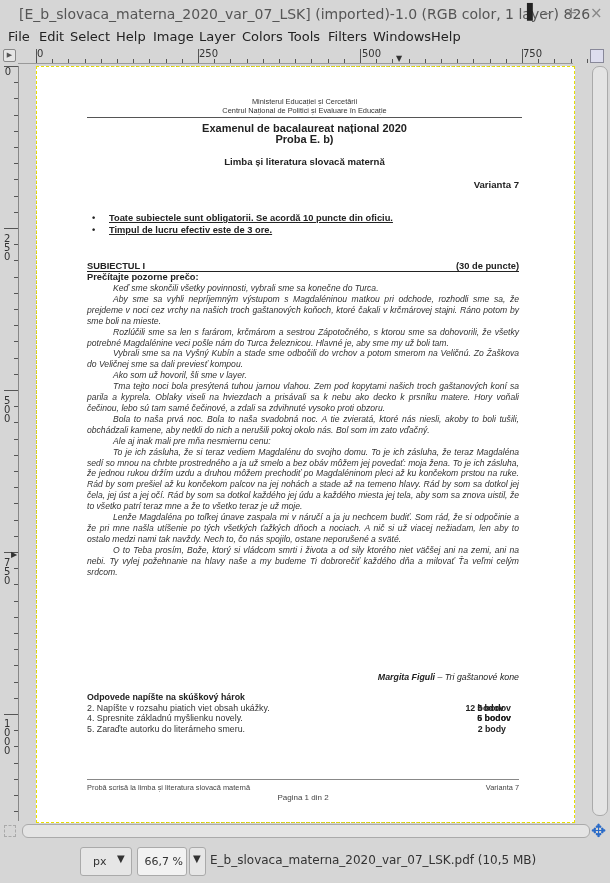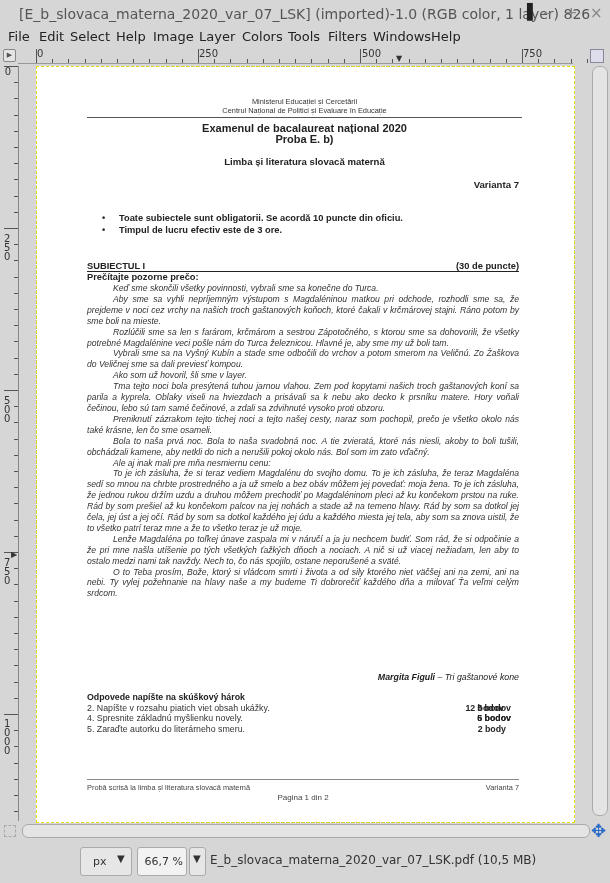--- a/index.html
+++ b/index.html
@@ -170,39 +170,38 @@
     <div>Centrul Național de Politici și Evaluare în Educație</div>
   </div>
   <div style="position:absolute;top:47px;left:35px;width:435px;border-top:1px solid #555;"></div>
   <div style="position:absolute;top:53px;left:0;width:505px;font-size:11px;line-height:11px;text-align:center;" class="center bold">
     <div>Examenul de bacalaureat național 2020</div>
     <div>Proba E. b)</div>
   </div>
   <div style="position:absolute;top:86px;left:0;width:505px;font-size:9.6px;" class="center bold">Limba și literatura slovacă maternă</div>
   <div style="position:absolute;top:109px;right:38px;font-size:9.6px;" class="bold">Varianta 7</div>
 
-  <div style="position:absolute;top:143px;left:50px;font-size:9.3px;line-height:11.5px;" class="bold">
+  <div style="position:absolute;top:143px;left:40px;font-size:9.3px;line-height:11.5px;text-decoration:underline;" class="bold">
     <div><span style="display:inline-block;width:17px">•</span><span>Toate subiectele sunt obligatorii. Se acordă 10 puncte din oficiu.</span></div>
     <div><span style="display:inline-block;width:17px">•</span><span>Timpul de lucru efectiv este de 3 ore.</span></div>
   </div>
 
   <div style="position:absolute;top:191px;left:35px;width:432px;font-size:9.3px;border-bottom:1px solid #222;line-height:10px;" class="bold">
     <span>SUBIECTUL I</span>
     <span style="float:right">(30 de puncte)</span>
   </div>
   <div style="position:absolute;top:202px;left:35px;font-size:9.3px;" class="bold">Prečítajte pozorne prečo:</div>
 
   <div class="para" style="top:213px;">
     <p>Keď sme skončili všetky povinnosti, vybrali sme sa konečne do Turca.</p>
     <p>Aby sme sa vyhli nepríjemným výstupom s Magdaléninou matkou pri odchode, rozhodli sme sa, že prejdeme v noci cez vrchy na našich troch gaštanových koňoch, ktoré čakali v krčmárovej stajni. Ráno potom by sme boli na mieste.</p>
     <p>Rozlúčili sme sa len s farárom, krčmárom a sestrou Zápotočného, s ktorou sme sa dohovorili, že všetky potrebné Magdalénine veci pošle nám do Turca železnicou. Hlavné je, aby sme my už boli tam.</p>
     <p>Vybrali sme sa na Vyšný Kubín a stade sme odbočili do vrchov a potom smerom na Veličnú. Zo Žaškova do Veličnej sme sa dali previesť kompou.</p>
     <p>Ako som už hovoril, šli sme v layer.</p>
     <p>Tma tejto noci bola presýtená tuhou jarnou vlahou. Zem pod kopytami našich troch gaštanových koní sa parila a kyprela. Oblaky viseli na hviezdach a prisávali sa k nebu ako decko k prsníku matere. Hory voňali čečinou, lebo sú tam samé čečinové, a zdali sa zdvihnuté vysoko proti obzoru.</p>
-    <p>Preniknutí zázrakom tejto tichej noci a tejto našej cesty, naraz som pochopil, prečo je všetko okolo nás také krásne, len čo sme osameli.</p>
     <p>Bola to naša prvá noc. Bola to naša svadobná noc. A tie zvieratá, ktoré nás niesli, akoby to boli tušili, obchádzali kamene, aby netkli do nich a nerušili pokoj okolo nás. Bol som im zato vďačný.</p>
     <p>Ale aj inak mali pre mňa nesmiernu cenu:</p>
     <p>To je ich zásluha, že si teraz vediem Magdalénu do svojho domu. To je ich zásluha, že teraz Magdaléna sedí so mnou na chrbte prostredného a ja už smelo a bez obáv môžem jej povedať: moja žena. To je ich zásluha, že jednou rukou držím uzdu a druhou môžem prechodiť po Magdaléninom pleci až ku končekom prstou na ruke. Rád by som prešiel až ku končekom palcov na jej nohách a stade až na temeno hlavy. Rád by som sa dotkol jej čela, jej úst a jej očí. Rád by som sa dotkol každého jej údu a každého miesta jej tela, aby som sa znova uistil, že to všetko patrí teraz mne a že to všetko teraz je už moje.</p>
     <p>Lenže Magdaléna po toľkej únave zaspala mi v náručí a ja ju nechcem budiť. Som rád, že si odpočinie a že pri mne našla utíšenie po tých všetkých ťažkých dňoch a nociach. A nič si už viacej nežiadam, len aby to ostalo medzi nami tak navždy. Nech to, čo nás spojilo, ostane neporušené a sväté.</p>
     <p>O to Teba prosím, Bože, ktorý si vládcom smrti i života a od sily ktorého niet väčšej ani na zemi, ani na nebi. Ty vylej požehnanie na hlavy naše a my budeme Ti dobrorečiť každého dňa a milovať Ťa veľmi celým srdcom.</p>
   </div>
 
   <div style="position:absolute;top:602px;right:38px;font-size:8.8px;">
     <span class="bold it">Margita Figuli</span>
     <span class="it">– Tri gaštanové kone</span>

